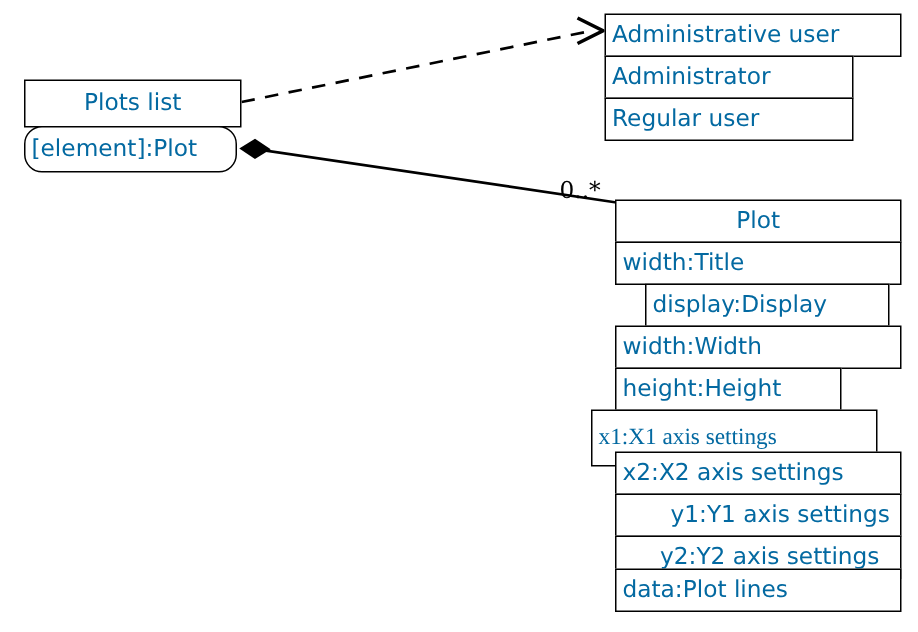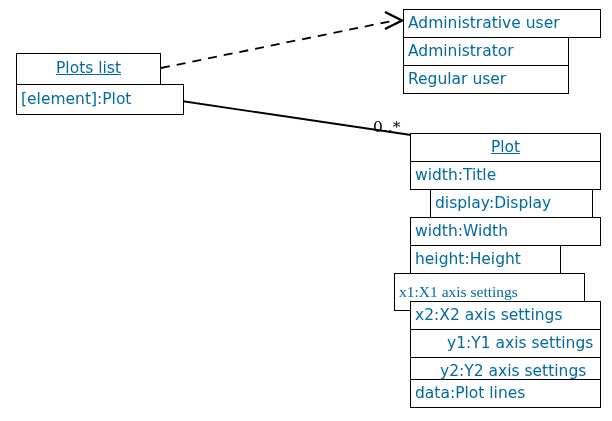--- a/index.html
+++ b/index.html
@@ -39,21 +39,20 @@
     align-items: center;
     white-space: nowrap;
     overflow: hidden;
   }
   .uml-cell.left {
     justify-content: flex-start;
     padding-left: 4px;
   }
   .uml-cell.center {
     justify-content: center;
-    text-decoration: underline;
   }
   .edge-label {
     position: absolute;
     font-family: "DejaVu Serif", "Liberation Serif", serif;
     font-size: 15.5px;
     color: #000000;
     white-space: nowrap;
     line-height: 1;
   }
 </style>
@@ -66,21 +65,21 @@
 
     <line x1="161" y1="68" x2="392" y2="21" stroke="#000000" stroke-width="1.8" stroke-dasharray="9,7"></line>
     <polyline points="385,12 402,20.5 385,29" fill="none" stroke="#000000" stroke-width="2.4" stroke-linecap="butt" stroke-linejoin="miter"></polyline>
 
     <line x1="168" y1="99" x2="411" y2="135" stroke="#000000" stroke-width="1.8"></line>
     <polygon points="161,99 170,93.5 179,99.5 170,105" fill="#000000" stroke="#000000" stroke-width="1.6"></polygon>
   </svg>
 
   <div class="uml-box">
     <div class="uml-cell center" style="left:16px; top:53px; width:145px; height:32px;">Plots list</div>
-    <div class="uml-cell left" style="left:16px; top:84px; width:168px; height:31px;">[element]:Plot</div>
+    <div class="uml-cell left" style="left:16px; top:84px; width:142px; height:31px;border-radius:12px;">[element]:Plot</div>
   </div>
 
   <div class="uml-box">
     <div class="uml-cell left" style="left:403px; top:9px; width:198px; height:29px;">Administrative user</div>
     <div class="uml-cell left" style="left:403px; top:37px; width:166px; height:29px;">Administrator</div>
     <div class="uml-cell left" style="left:403px; top:65px; width:166px; height:29px;">Regular user</div>
   </div>
 
   <div class="uml-box">
     <div class="uml-cell center" style="left:410px; top:133px; width:191px; height:29px;">Plot</div>

